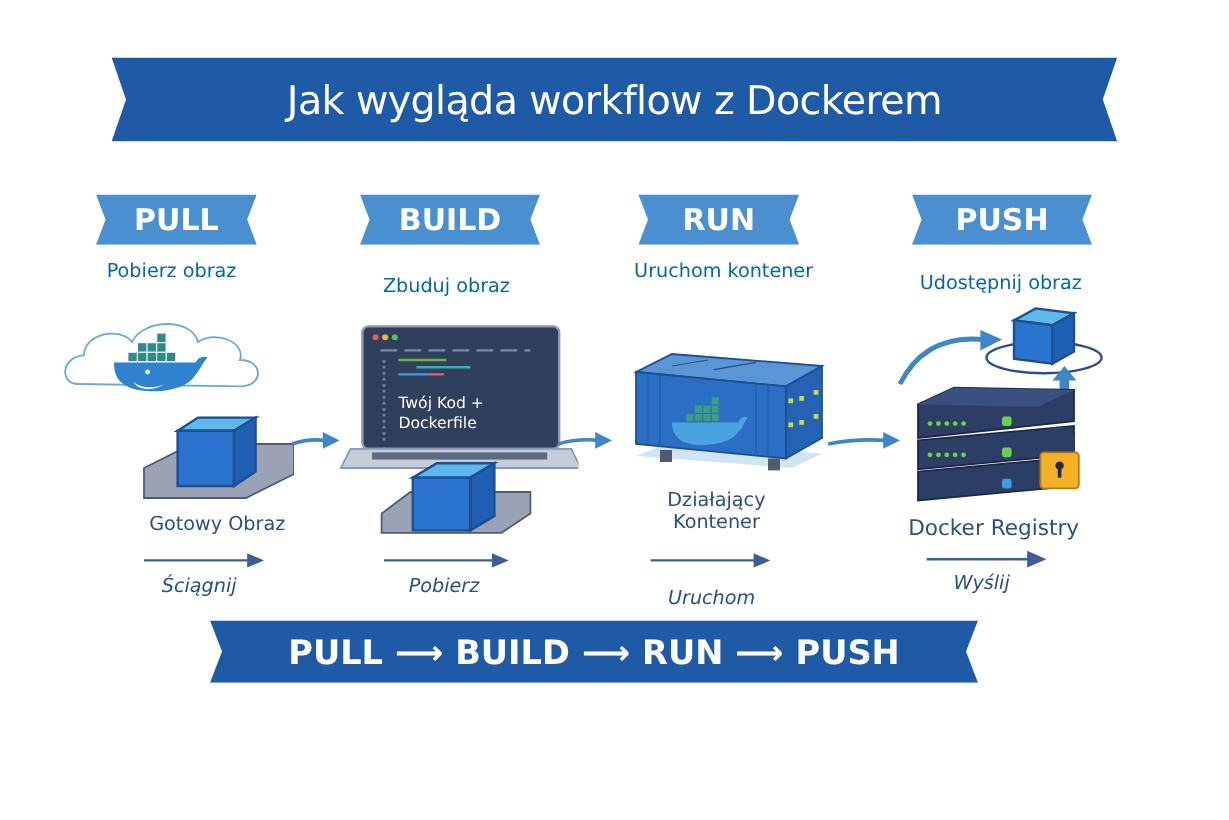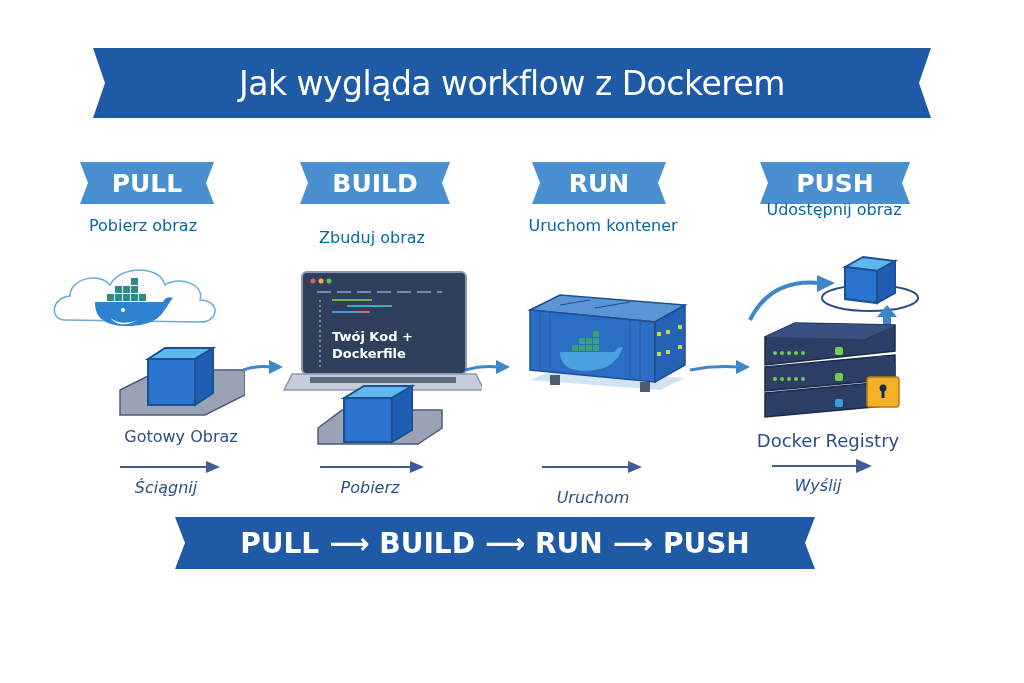--- a/index.html
+++ b/index.html
@@ -54,21 +54,21 @@
 <div class="abs stage-banner" style="left:760px;top:162px;width:150px;">
   <svg width="150" height="42">
       <polygon points="0,0 150,0 142,21 150,42 0,42 8,21" fill="#4a90d0"></polygon>
     </svg>
   <div class="stage-label">PUSH</div>
 </div>
 
 <div class="abs subtitle" style="left:43px;top:216px;">Pobierz obraz</div>
 <div class="abs subtitle" style="left:272px;top:228px;">Zbuduj obraz</div>
 <div class="abs subtitle" style="left:503px;top:216px;text-align:center;">Uruchom kontener</div>
-<div class="abs subtitle" style="left:734px;top:200px;">Udostępnij obraz</div>
+<div class="abs subtitle" style="left:734px;top:226px;">Udostępnij obraz</div>
 
 <svg class="abs" style="left:45px;top:260px;" width="200" height="160">
   <path d="M20,60 C5,60 5,38 25,36 C25,18 55,12 65,25 C75,5 115,5 120,25 C135,15 160,25 155,40 C175,40 175,62 155,62 Z" fill="#fff" stroke="#6aaad8" stroke-width="1.5"></path>
 
   <path d="M50,42 L118,42 C120,38 124,36 128,38 C124,42 122,48 118,52 C110,68 70,70 58,60 C52,56 50,50 50,42 Z" fill="#2f82cf"></path>
   <path d="M66,58 C72,64 84,64 92,60 C84,66 70,66 66,58 Z" fill="#fff"></path>
   <circle cx="78" cy="50" r="2" fill="#fff"></circle>
   <g fill="#2f8a8c">
     <rect x="62" y="34" width="7" height="7"></rect>
       <rect x="70" y="34" width="7" height="7"></rect>
@@ -107,21 +107,21 @@
     <line x1="75" y1="42" x2="88" y2="42" stroke="#c9706e" stroke-width="2"></line>
     <polygon points="10,104 194,104 202,120 2,120" fill="#c5cdd8" stroke="#8b9ab2" stroke-width="1.5"></polygon>
     <rect x="28" y="107" width="146" height="6" fill="#5c6a82"></rect>
 
     <polygon points="36,158 60,140 160,140 160,158 136,174 36,174" fill="#9aa3b5" stroke="#4f5b75" stroke-width="1.5"></polygon>
 
     <polygon points="62,128 82,116 130,116 110,128" fill="#5fb8ec" stroke="#1d4f93" stroke-width="2"></polygon>
     <polygon points="62,128 110,128 110,172 62,172" fill="#2a74d0" stroke="#1d4f93" stroke-width="2"></polygon>
     <polygon points="110,128 130,116 130,160 110,172" fill="#1f5fb3" stroke="#1d4f93" stroke-width="2"></polygon>
   </svg>
-  <div style="position:absolute;left:50px;top:58px;color:#fff;font-size:13px;line-height:17px;font-weight:bold;">
+  <div style="position:absolute;left:50px;top:58px;color:#fff;font-size:13px;line-height:17px;">
     <div>Twój Kod +</div>
     <div>Dockerfile</div>
   </div>
 </div>
 
 <svg class="abs" style="left:465px;top:358px;" width="45" height="20">
   <path d="M0,12 C14,8 24,8 33,9" stroke="#3f86c9" stroke-width="3" fill="none"></path>
   <polygon points="31,2 45,9 31,16" fill="#3f86c9"></polygon>
 </svg>
 
@@ -197,20 +197,22 @@
     <rect x="90" y="144" width="8" height="8" rx="2" fill="#3f9ce0"></rect>
 
   <path d="M128,124 L128,112 C128,100 148,100 148,112 L148,124" stroke="#2c3e66" stroke-width="5" fill="none"></path>
   <rect x="122" y="122" width="32" height="30" rx="3" fill="#f4b128" stroke="#b27a10" stroke-width="1.5"></rect>
   <circle cx="138" cy="133" r="3.5" fill="#1b2a4a"></circle>
     <rect x="136.5" y="133" width="3" height="10" fill="#1b2a4a"></rect>
 </svg>
 
 <div class="abs caption" style="left:81px;top:428px;font-size:16px;">Gotowy Obraz</div>
 <div class="abs caption" style="left:497px;top:408px;font-size:16px;">
+  <div>Działający</div>
+  <div>Kontener</div>
 </div>
 <div class="abs caption" style="left:728px;top:432px;font-size:18px;">Docker Registry</div>
 
 <svg class="abs" style="left:120px;top:460px;" width="100" height="14">
     <line x1="0" y1="7" x2="88" y2="7" stroke="#3e5d95" stroke-width="2"></line>
     <polygon points="86,1 100,7 86,13" fill="#3e5d95"></polygon>
   </svg>
 <svg class="abs" style="left:320px;top:460px;" width="104" height="14">
     <line x1="0" y1="7" x2="92" y2="7" stroke="#3e5d95" stroke-width="2"></line>
     <polygon points="90,1 104,7 90,13" fill="#3e5d95"></polygon>

